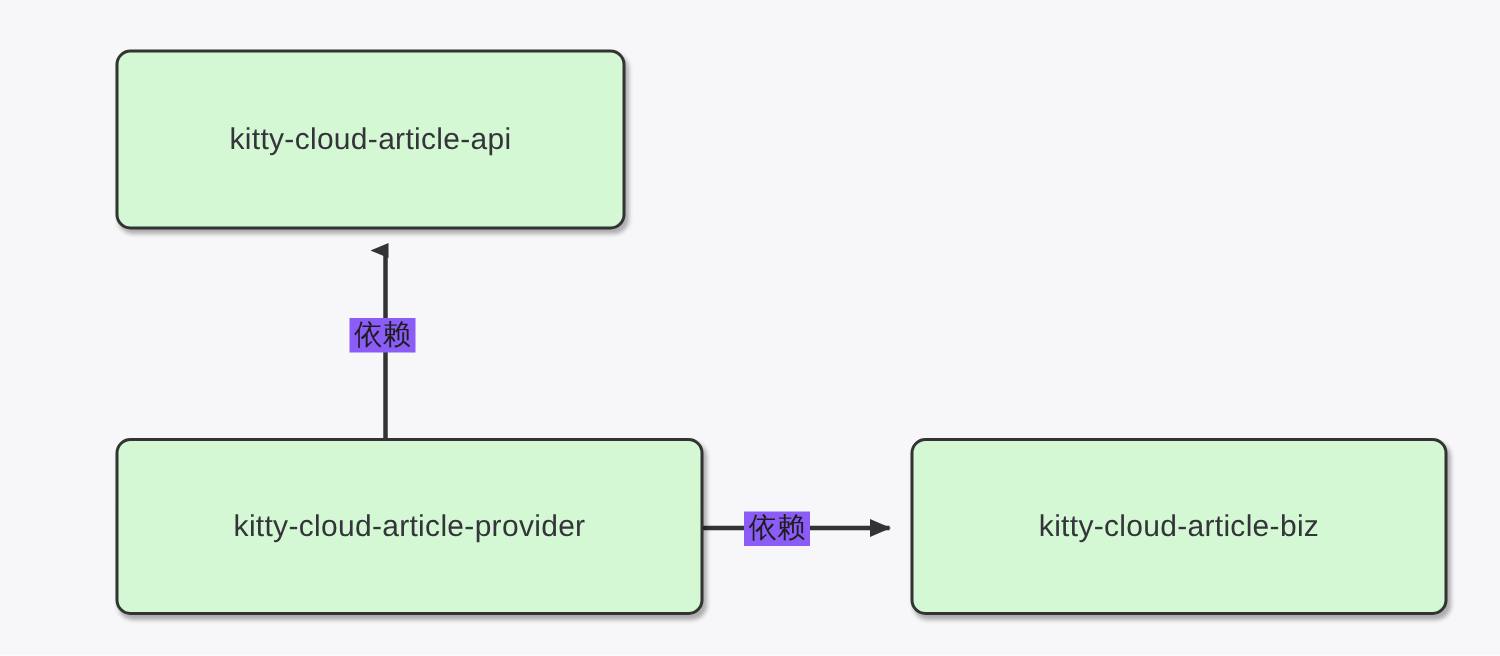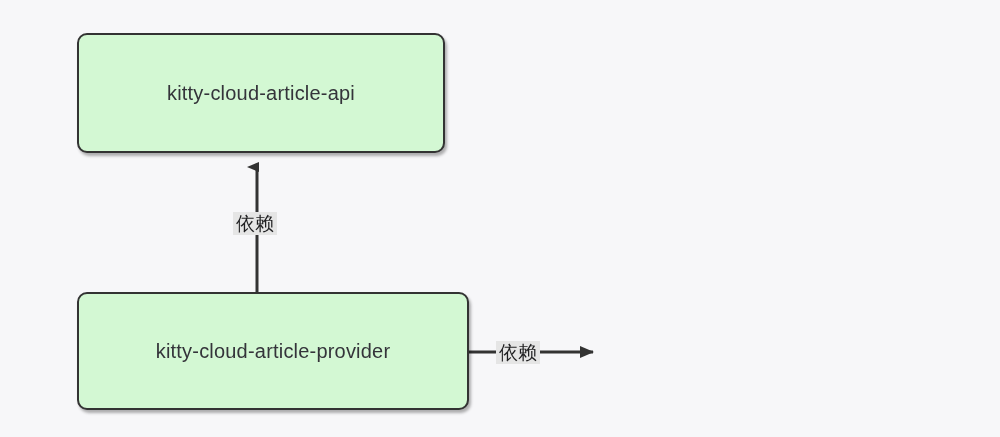--- a/index.html
+++ b/index.html
@@ -45,25 +45,25 @@
     line-height: 1;
     white-space: nowrap;
     font-family: "Liberation Sans", "DejaVu Sans", sans-serif;
   }
   .edge-label {
     position: absolute;
     color: #1d1d1f;
     font-size: 19px;
     line-height: 1;
     white-space: nowrap;
-    background: #e5e5e5;
+    background: #8b5cf6;
     padding: 2px 3px;
     font-family: "Liberation Sans", "DejaVu Sans", sans-serif;
   }
-  #node-api      { left: 77px;  top: 33px;  width: 368px; height: 120px; }
+  #node-api      { left: 77px;  top: 33px;  width: 340px; height: 120px; }
   #node-provider { left: 77px;  top: 292px; width: 392px; height: 118px; }
   #node-biz      { left: 607px; top: 292px; width: 358px; height: 118px; }
   #edge-label-vertical   { left: 233px; top: 212px; }
   #edge-label-horizontal { left: 496px; top: 341px; }
 </style>
 </head>
 <body>
 
 <div id="canvas">
 
@@ -83,18 +83,21 @@
   </svg>
 
   <div class="node-box" id="node-api">
     <span class="node-label">kitty-cloud-article-api</span>
   </div>
 
   <div class="node-box" id="node-provider">
     <span class="node-label">kitty-cloud-article-provider</span>
   </div>
 
+  <div class="node-box" id="node-biz">
+    <span class="node-label">kitty-cloud-article-biz</span>
+  </div>
 
   <span class="edge-label" id="edge-label-vertical">依赖</span>
 
   <span class="edge-label" id="edge-label-horizontal">依赖</span>
 
 </div>
 
 </body></html>

